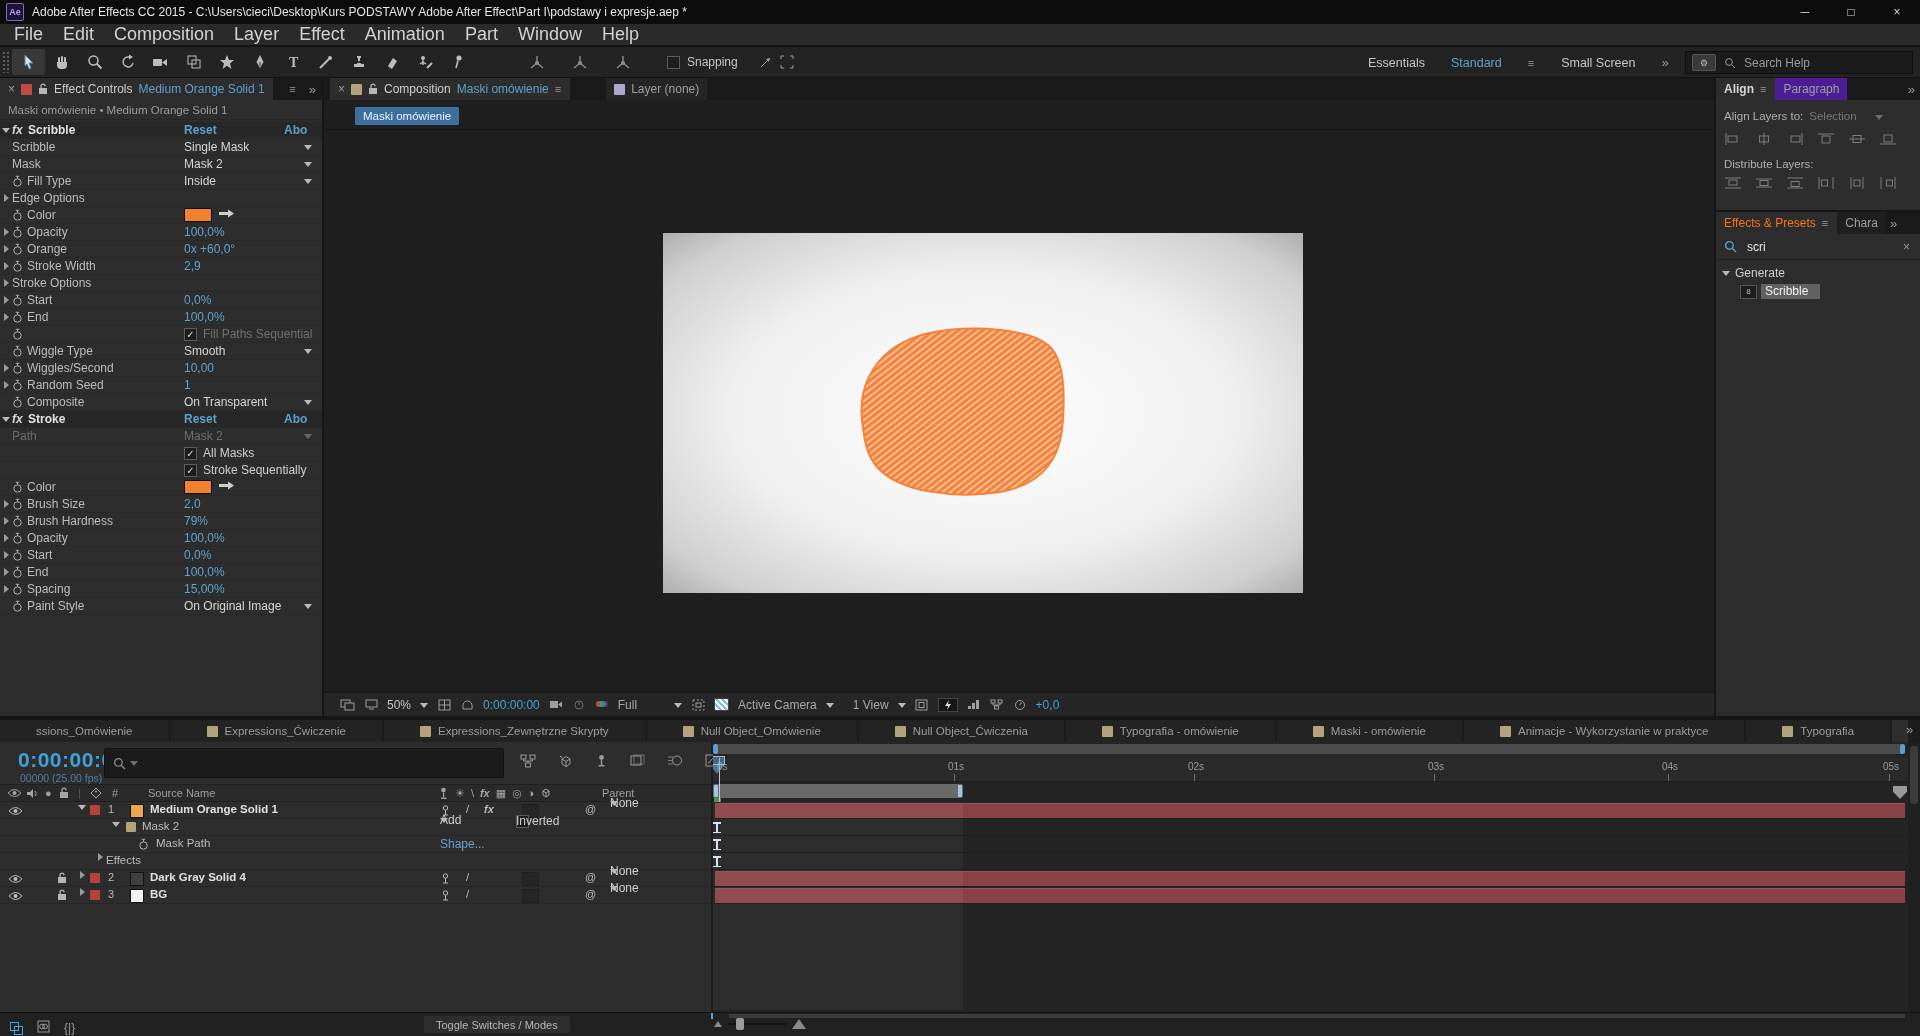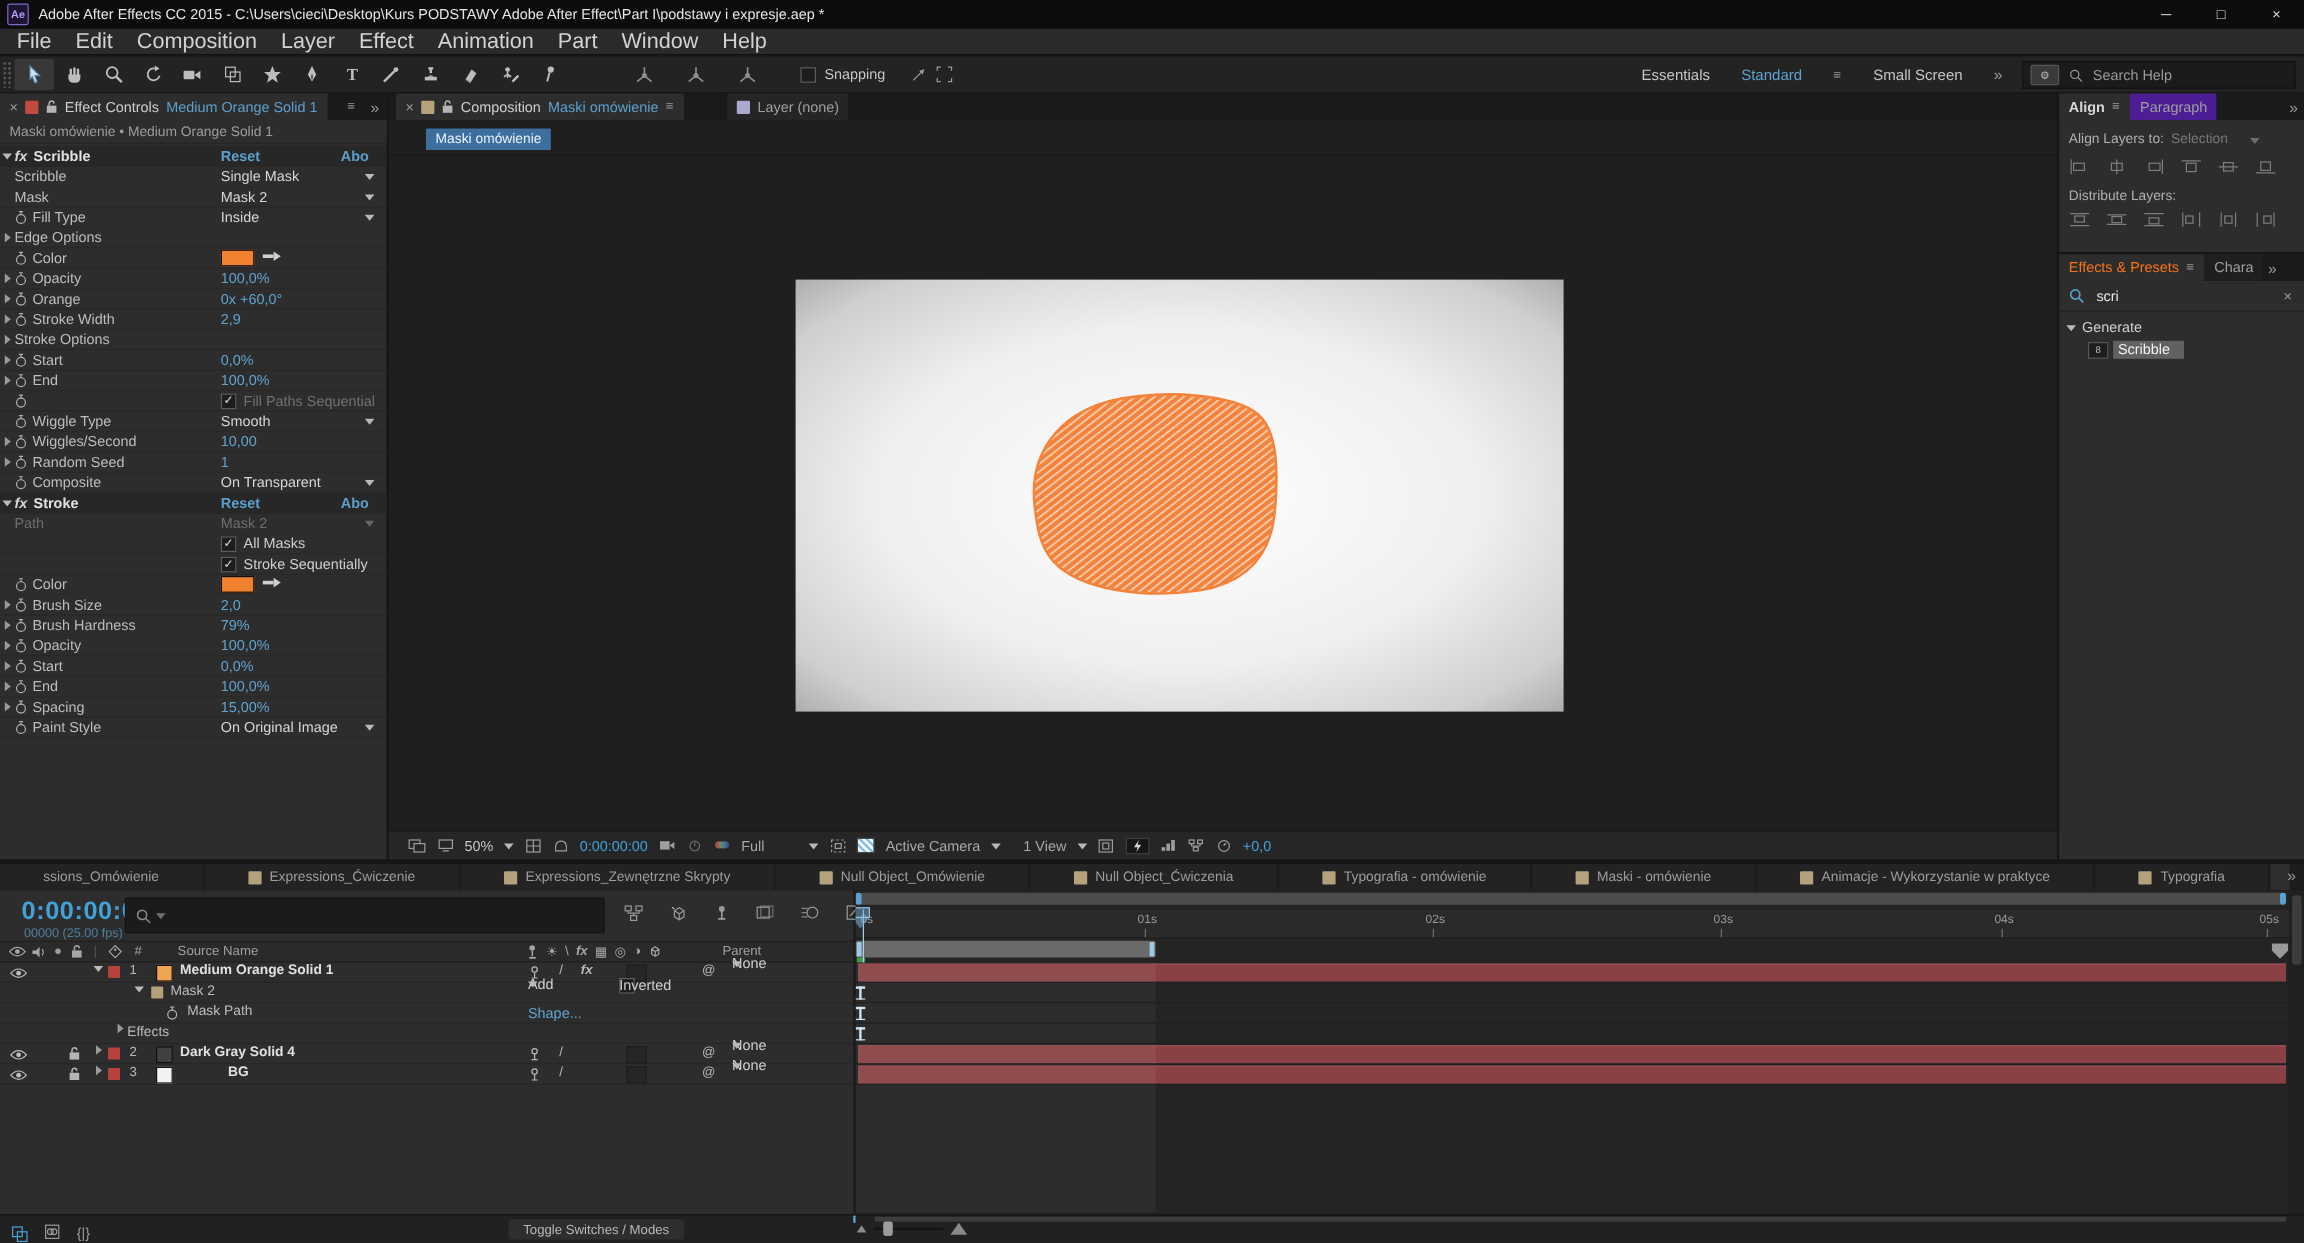--- a/index.html
+++ b/index.html
@@ -1226,21 +1226,21 @@
           <span style="left: 57px; top: 2px;"><svg width="10" height="12" viewBox="0 0 10 12">
               <rect x="1" y="5" width="8" height="6" fill="#b5b5b5"></rect>
               <path d="M3 5 V3.2 A2 2 0 0 1 7 3.2" fill="none" stroke="#b5b5b5" stroke-width="1.3"></path>
             </svg></span>
           <span class="tw" style="left: 76px; top: 5px;">
             <span class="tw-r"></span>
           </span>
           <span class="lchip" style="left: 90px; background: rgb(181, 67, 60);"></span>
           <span class="swc" style="left: 108px; top: 1px;">3</span>
           <span class="sswatch" style="left: 130px; background: rgb(242, 242, 242);"></span>
-          <span class="lname" style="left: 150px; top: 1px; margin-left: 40px;">BG</span>
+          <span class="lname" style="left: 150px; top: 1px;">BG</span>
           <span class="swc" style="left: 440px; top: 2px;"><svg width="11" height="13" viewBox="0 0 11 13" fill="none" stroke="#b9b9b9">
               <circle cx="5.5" cy="4" r="2.2"></circle>
               <line x1="5.5" y1="6.2" x2="5.5" y2="11"></line>
               <line x1="3" y1="11" x2="8" y2="11"></line>
             </svg></span>
           <span class="swc" style="left: 466px; top: 1px;">/</span>
           <div class="cell3" style="left: 522px; top: 2px;">
             <span class="dcell"></span>
             <span class="dcell"></span>
             <span class="dcell"></span>

